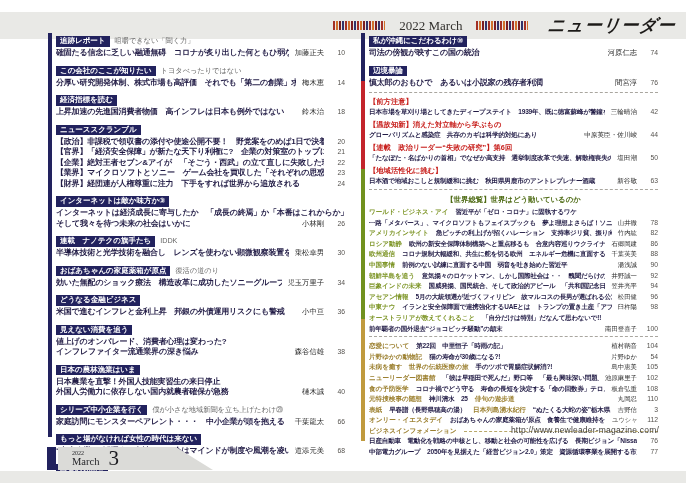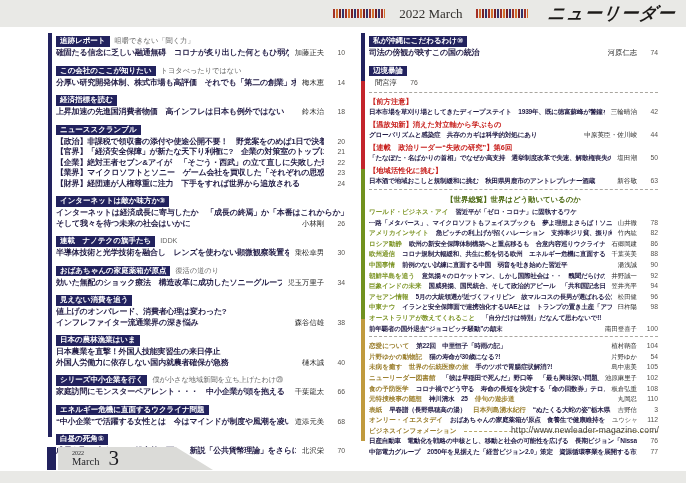--- a/index.html
+++ b/index.html
@@ -3,21 +3,21 @@
 <meta charset="utf-8">
 <style>
   html,body{margin:0;padding:0;}
   body{
     width:686px;height:483px;position:relative;overflow:hidden;
     background:#ffffff;
     font-family:"Liberation Sans","DejaVu Sans",sans-serif;
   }
   
   .topbar{
-    position:absolute;top:0;left:0;right:0;height:27px;background:#e9e9e6;
+    position:absolute;top:12px;left:0;right:0;height:27px;background:#e9e9e6;
     display:flex;align-items:center;justify-content:flex-end;gap:14px;
     padding-right:10px;box-sizing:border-box;
   }
   .stripes{
     width:52px;height:9px;
     background:repeating-linear-gradient(90deg,
       #a33026 0 2px,#e9e9e6 2px 3px,#d2702c 3px 5px,#e9e9e6 5px 6px,
       #7c1d22 6px 8px,#e9e9e6 8px 9px,#33336b 9px 11px,#e9e9e6 11px 12px);
   }
   .issue-date{font-family:"Liberation Serif","DejaVu Serif",serif;font-size:13px;color:#33312e;}
@@ -161,20 +161,28 @@
     </div>
     <div class="section">
       <div class="sec-head"><span class="badge">おばあちゃんの家庭薬箱が原点</span><span class="note">復活の道のり</span></div>
       <div class="row">
         <span class="title">効いた無配のショック療法　構造改革に成功したソニーグループ</span>
         <span class="author">児玉万里子</span>
         <span class="pageno">34</span>
       </div>
     </div>
     <div class="section">
+      <div class="sec-head"><span class="badge">どうなる金融ビジネス</span></div>
+      <div class="row">
+        <span class="title">米国で進むインフレと金利上昇　邦銀の外債運用リスクにも警戒</span>
+        <span class="author">小中亘</span>
+        <span class="pageno">36</span>
+      </div>
+    </div>
+    <div class="section">
       <div class="sec-head"><span class="badge">見えない消費を追う</span></div>
       <div class="row">
         <span class="title">値上げのオンパレード、消費者心理は変わった?</span>
       </div>
       <div class="row">
         <span class="title">インフレファイター流通業界の深き悩み</span>
         <span class="author">森谷信雄</span>
         <span class="pageno">38</span>
       </div>
     </div>
@@ -191,21 +199,21 @@
     </div>
     <div class="section">
       <div class="sec-head"><span class="badge">シリーズ中小企業を行く</span><span class="note">僕が小さな地域新聞を立ち上げたわけ⑳</span></div>
       <div class="row">
         <span class="title">家庭訪問にモンスターペアレント・・・　中小企業が頭を抱える「採用」「定着」問題</span>
         <span class="author">千葉龍太</span>
         <span class="pageno">66</span>
       </div>
     </div>
     <div class="section">
-      <div class="sec-head"><span class="badge">エネルギー危機に直面するウクライナ問題</span></div>
+      <div class="sec-head"><span class="badge">もっと場がなければ女性の時代は来ない</span></div>
       <div class="row">
         <span class="title">“中小企業”で活躍する女性とは　今はマインドが制度や風潮を凌いでいる</span>
         <span class="author">道添元美</span>
         <span class="pageno">68</span>
       </div>
     </div>
     <div class="section">
       <div class="sec-head"><span class="badge">白昼の死角⑤</span></div>
       <div class="row">
         <span class="title">成長を取り戻すための処方箋（下）　新説「公共貨幣理論」をさらに検証する</span>
@@ -228,20 +236,21 @@
         <div class="sec-head"><span class="badge">私が沖縄にこだわるわけ⑩</span></div>
         <div class="row">
           <span class="title">司法の傍観が映すこの国の統治</span>
           <span class="author">河原仁志</span>
           <span class="pageno">74</span>
         </div>
       </div>
       <div class="section">
         <div class="sec-head"><span class="badge">辺境暴論</span></div>
         <div class="row">
+          <span class="title">慎太郎のおもひで　あるいは小説家の残存者利潤</span>
           <span class="author">間宮淳</span>
           <span class="pageno">76</span>
         </div>
       </div>
     </div>
   <div class="divider"></div>
   <div id="right-features">
       <div class="feature">
         <div class="f-head">【前方注意】</div>
         <div class="row">

